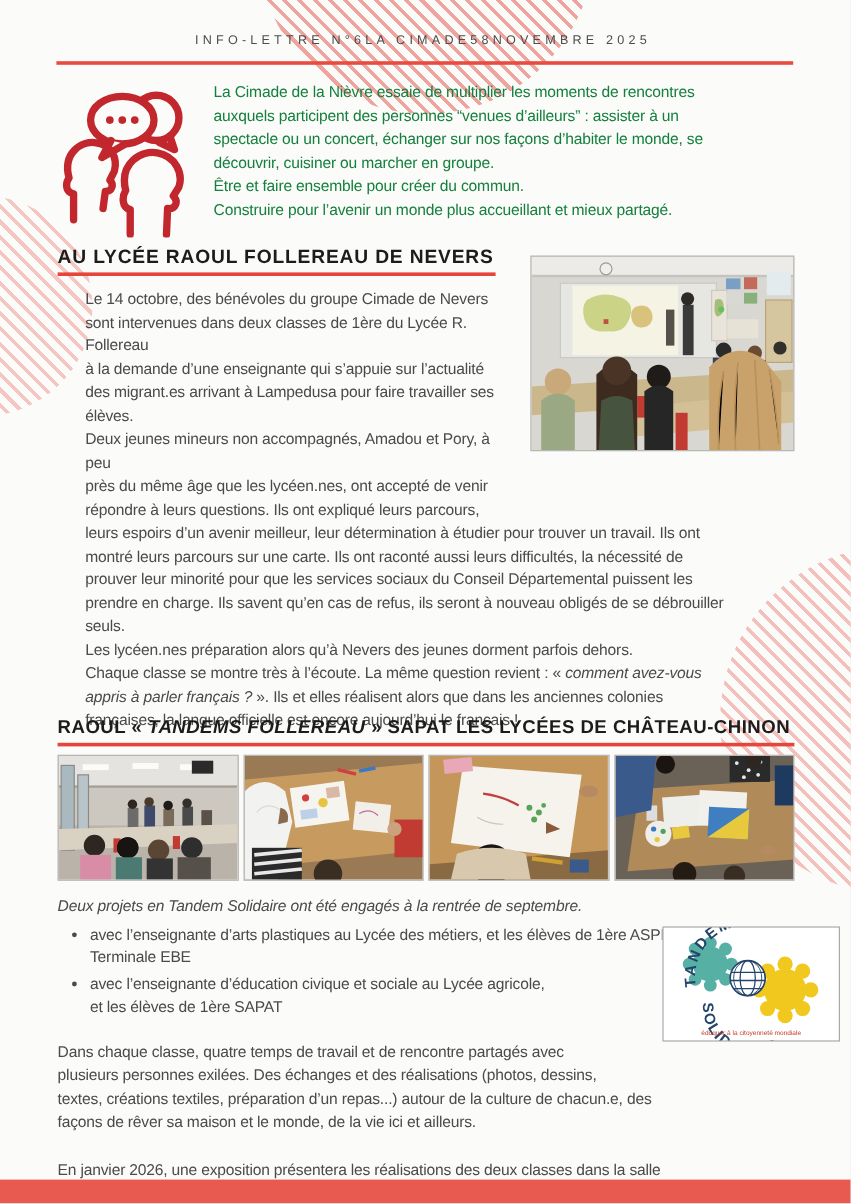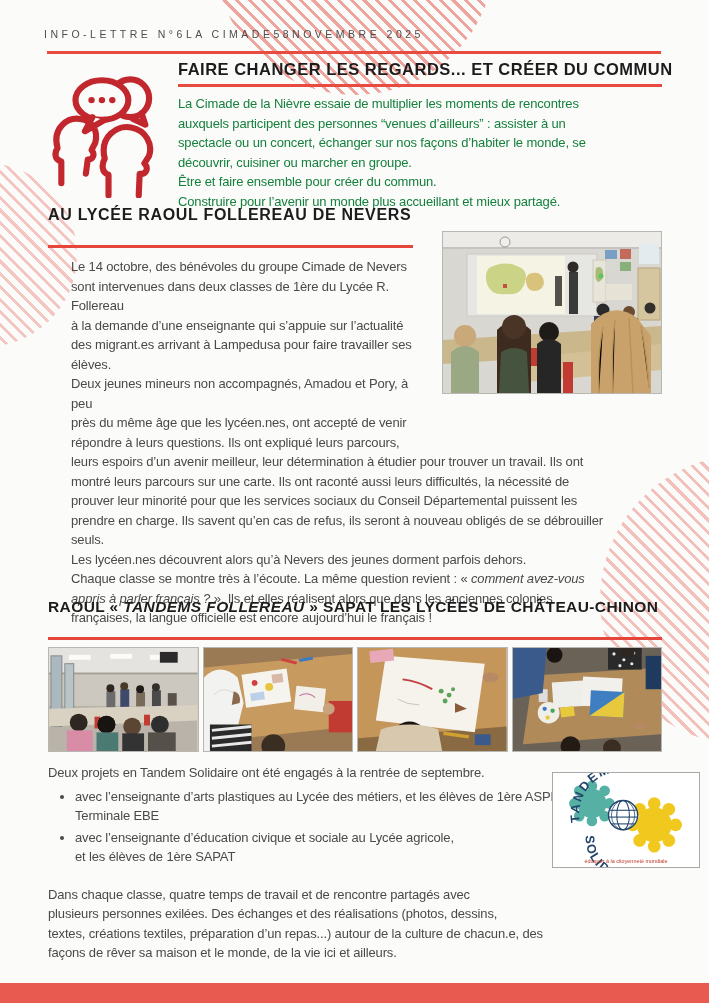--- a/index.html
+++ b/index.html
@@ -19,21 +19,21 @@
     left:-107px;top:163px;width:184px;height:184px;
     background:repeating-linear-gradient(45deg,rgba(233,110,100,.38) 0 3px,transparent 3px 9px);
   }
   .stripes.s-right{
     left:600px;top:455px;width:290px;height:290px;
     background:repeating-linear-gradient(45deg,rgba(233,110,100,.42) 0 3px,transparent 3px 9px);
   }
   
   .masthead{
     position:absolute;left:0;top:28px;width:709px;z-index:2;
-    display:flex;justify-content:flex-start;box-sizing:border-box;
+    display:flex;justify-content:center;box-sizing:border-box;
     padding:0 48px 0 44px;
     font-size:10.5px;letter-spacing:3.5px;color:#4d4d4d;font-weight:400;
   }
   .masthead-rule{
     position:absolute;left:47px;top:51px;width:614px;height:3px;
     background:#e84c41;z-index:2;
   }
   
   .intro{position:absolute;left:48px;top:60px;width:614px;z-index:2;}
   .intro-icon{position:absolute;left:2px;top:8px;width:118px;height:128px;}
@@ -47,34 +47,34 @@
     margin:7px 0 0 0;font-size:13px;line-height:19.5px;letter-spacing:-.15px;
     white-space:pre-line;color:#15803d;
   }
   
   .section{position:absolute;left:48px;width:614px;z-index:2;}
   .sec-nevers{top:206px;}
   .sec-tandems{top:598px;}
   h2.sec-title{
     margin:0;font-weight:700;color:#1c1c1c;display:inline-block;
     font-size:16px;letter-spacing:.7px;white-space:nowrap;
-    padding:0 2px 21px 0;border-bottom:3px solid #e6453c;
+    padding:0 2px 3px 0;border-bottom:3px solid #e6453c;
   }
   h2.sec-title.full{display:block;font-size:15.5px;letter-spacing:.4px;}
   .body-text{font-size:13px;line-height:19.5px;letter-spacing:-.15px;color:#4a4a4a;}
   .body-text p{margin:0;white-space:pre-line;}
   .sec-nevers .body-text{margin-top:9px;margin-left:23px;}
   .photo-frame{border:1px solid #b9b7b2;background:#ddd;display:block;}
   .photo-nevers{float:right;width:218px;height:161px;margin:-26px 0 6px 10px;}
   .photo-nevers svg,.strip-photo svg{display:block;width:100%;height:100%;}
   .em{font-style:italic;}
   
   .photo-strip{display:flex;gap:4px;margin-top:7px;}
   .strip-photo{flex:1 1 0;height:103px;}
-  .tand-par1{margin-top:11px !important;}
+  .tand-par1{margin-top:11px !important;font-style:italic;}
   ul.tand-bullets{
     margin:4px 0 0 0;padding:0 0 0 27px;font-size:13px;line-height:19.5px;
     letter-spacing:-.15px;color:#4a4a4a;
   }
   ul.tand-bullets li{margin:1px 0 2px 0;white-space:pre-line;}
   .tand-par2{margin-top:18px !important;}
   .tand-par3{margin-top:20px !important;}
   
   .tandems-logo{
     position:absolute;left:552px;top:772px;width:148px;height:96px;
@@ -115,21 +115,20 @@
           <path d="M62 135 V113 C54 111 55 101 58 96 C52 72 72 60 86 63 C102 66 109 81 105 93 L100 101 C105 106 102 113 95 112 L94 135"></path>
         </g>
         <g fill="#c1272d">
           <circle cx="44" cy="34" r="3.4"></circle>
           <circle cx="55" cy="34" r="3.4"></circle>
           <circle cx="66" cy="34" r="3.4"></circle>
         </g>
       </svg>
     </div>
     <div class="intro-content">
-      <h1 class="doc-title">FAIRE CHANGER LES REGARDS... ET CRÉER DU COMMUN</h1>
       <p class="intro-par">La Cimade de la Nièvre essaie de multiplier les moments de rencontres
 auxquels participent des personnes “venues d’ailleurs” : assister à un
 spectacle ou un concert, échanger sur nos façons d’habiter le monde, se
 découvrir, cuisiner ou marcher en groupe.
 Être et faire ensemble pour créer du commun.
 Construire pour l’avenir un monde plus accueillant et mieux partagé.</p>
     </div>
   </div>
 
   <div class="section sec-nevers">
@@ -193,21 +192,21 @@
 des migrant.es arrivant à Lampedusa pour faire travailler ses
 élèves.</p>
       <p>Deux jeunes mineurs non accompagnés, Amadou et Pory, à peu
 près du même âge que les lycéen.nes, ont accepté de venir
 répondre à leurs questions. Ils ont expliqué leurs parcours,
 leurs espoirs d’un avenir meilleur, leur détermination à étudier pour trouver un travail. Ils ont
 montré leurs parcours sur une carte. Ils ont raconté aussi leurs difficultés, la nécessité de
 prouver leur minorité pour que les services sociaux du Conseil Départemental puissent les
 prendre en charge. Ils savent qu’en cas de refus, ils seront à nouveau obligés de se débrouiller
 seuls.</p>
-      <p>Les  lycéen.nes découvrent alors qu’à Nevers des jeunes dorment parfois dehors.</p>
+      <p>Les  lycéen.nes préparation alors qu’à Nevers des jeunes dorment parfois dehors.</p>
       <p><span>Chaque classe se montre très à l’écoute. La même question revient : « </span><span class="em">comment avez-vous
 appris à parler français ? </span><span>». Ils et elles réalisent alors que dans les anciennes colonies
 françaises, la langue officielle est encore aujourd’hui le français !</span></p>
     </div>
   </div>
 
   <div class="section sec-tandems">
     <h2 class="sec-title full"><span>RAOUL « </span><span class="em">TANDEMS FOLLEREAU</span><span> » SAPAT LES LYCÉES DE CHÂTEAU-CHINON</span></h2>
 
     <div class="photo-strip">

